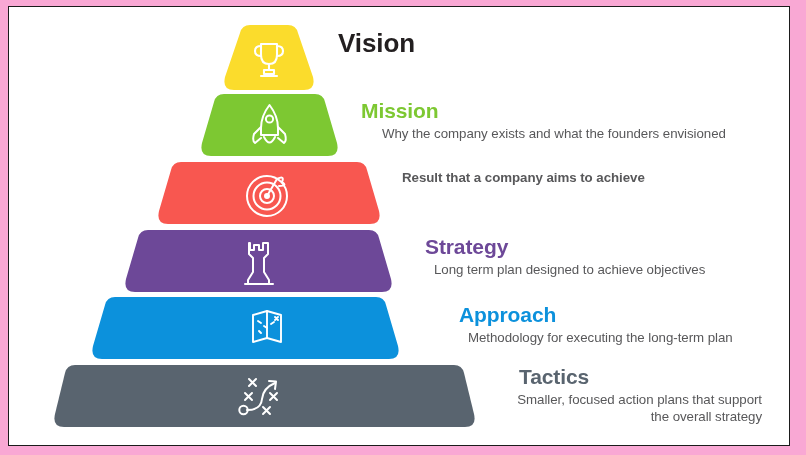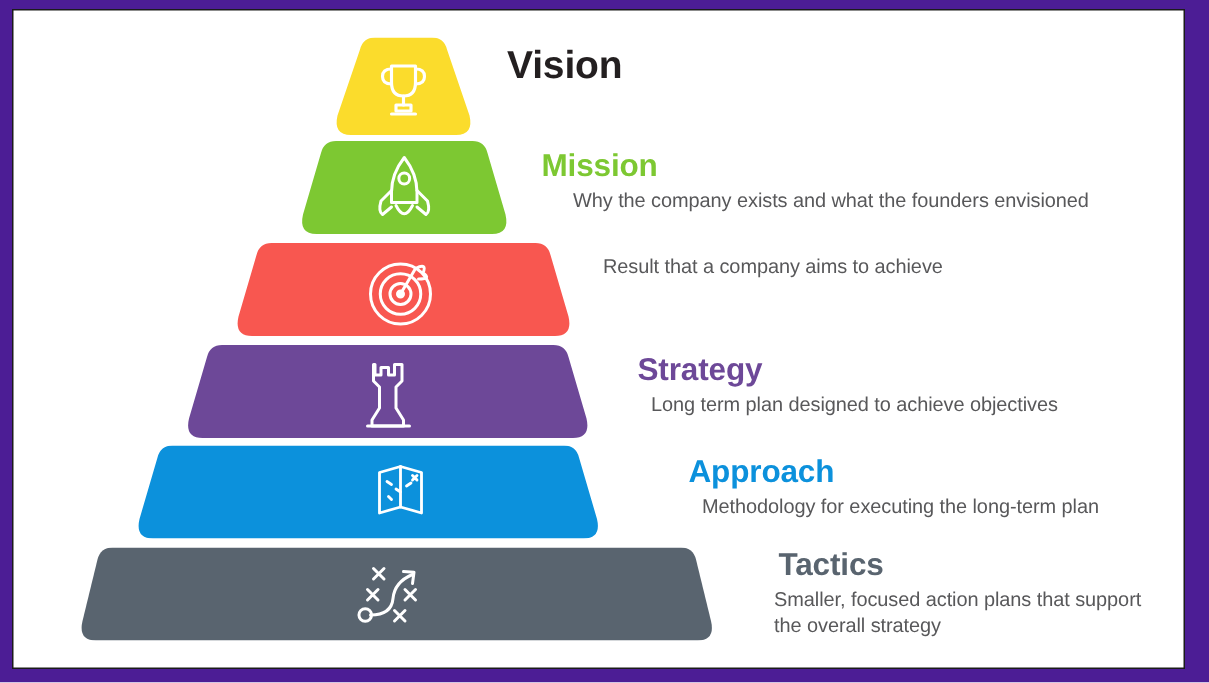--- a/index.html
+++ b/index.html
@@ -7,21 +7,21 @@
     padding: 0;
     background: #ffffff;
   }
   body {
     font-family: "Liberation Sans", sans-serif;
   }
   #canvas {
     position: relative;
     width: 806px;
     height: 455px;
-    background: #4c1d95;
+    background: #f9a8d4;
     overflow: hidden;
   }
   .frame {
     position: absolute;
     left: 8px;
     top: 6px;
     width: 782px;
     height: 440px;
     border: 1.4px solid #1b1b1b;
     box-sizing: border-box;
@@ -71,39 +71,39 @@
   
   #tier-mission     { left: 183px; top: 87px;  width: 155px; height: 62px; }
   #label-mission    { left: 352px; top: 92px;  width: 420px; }
   #label-mission .tier-title { color: #7DC832; }
   #label-mission .tier-desc  { margin-left: 21px; }
 
   
   #tier-objectives  { left: 140px; top: 155px; width: 240px; height: 62px; }
   #label-objectives { left: 382px; top: 160px; width: 400px; }
   #label-objectives .tier-title { color: #F85750; }
-  #label-objectives .tier-desc  { margin-left: 11px; }
+  #label-objectives .tier-desc  { margin-left: 11px; font-weight: bold; }
 
   
   #tier-strategy    { left: 107px; top: 223px; width: 285px; height: 62px; }
   #label-strategy   { left: 416px; top: 228px; width: 390px; }
   #label-strategy .tier-title { color: #6D4898; }
   #label-strategy .tier-desc  { margin-left: 9px; }
 
   
   #tier-approach    { left: 74px;  top: 290px; width: 325px; height: 62px; }
   #label-approach   { left: 450px; top: 296px; width: 360px; }
   #label-approach .tier-title { color: #0C91DC; }
   #label-approach .tier-desc  { margin-left: 9px; }
 
   
   #tier-tactics     { left: 38px;  top: 358px; width: 435px; height: 62px; }
   #label-tactics    { left: 482px; top: 358px; width: 300px; }
   #label-tactics .tier-title { color: #59646F; }
-  #label-tactics .tier-desc  { margin-left: 25px; width: 262px; }
+  #label-tactics .tier-desc  { margin-left: 9px; width: 262px; text-align: right; }
 </style>
 </head>
 <body>
 
 <div id="canvas">
   <div class="frame" style="border-color: rgb(27, 27, 27); background: rgb(255, 255, 255);">
 
     <div class="tier" id="tier-vision">
       <svg width="110" height="65" viewBox="0 0 110 65">
         <path d="M26,8 Q28,0 36,0 L74,0 Q82,0 84,8 L99,52 Q102,65 90,65 L20,65 Q8,65 11,52 Z" fill="#FBDC2C"></path>

